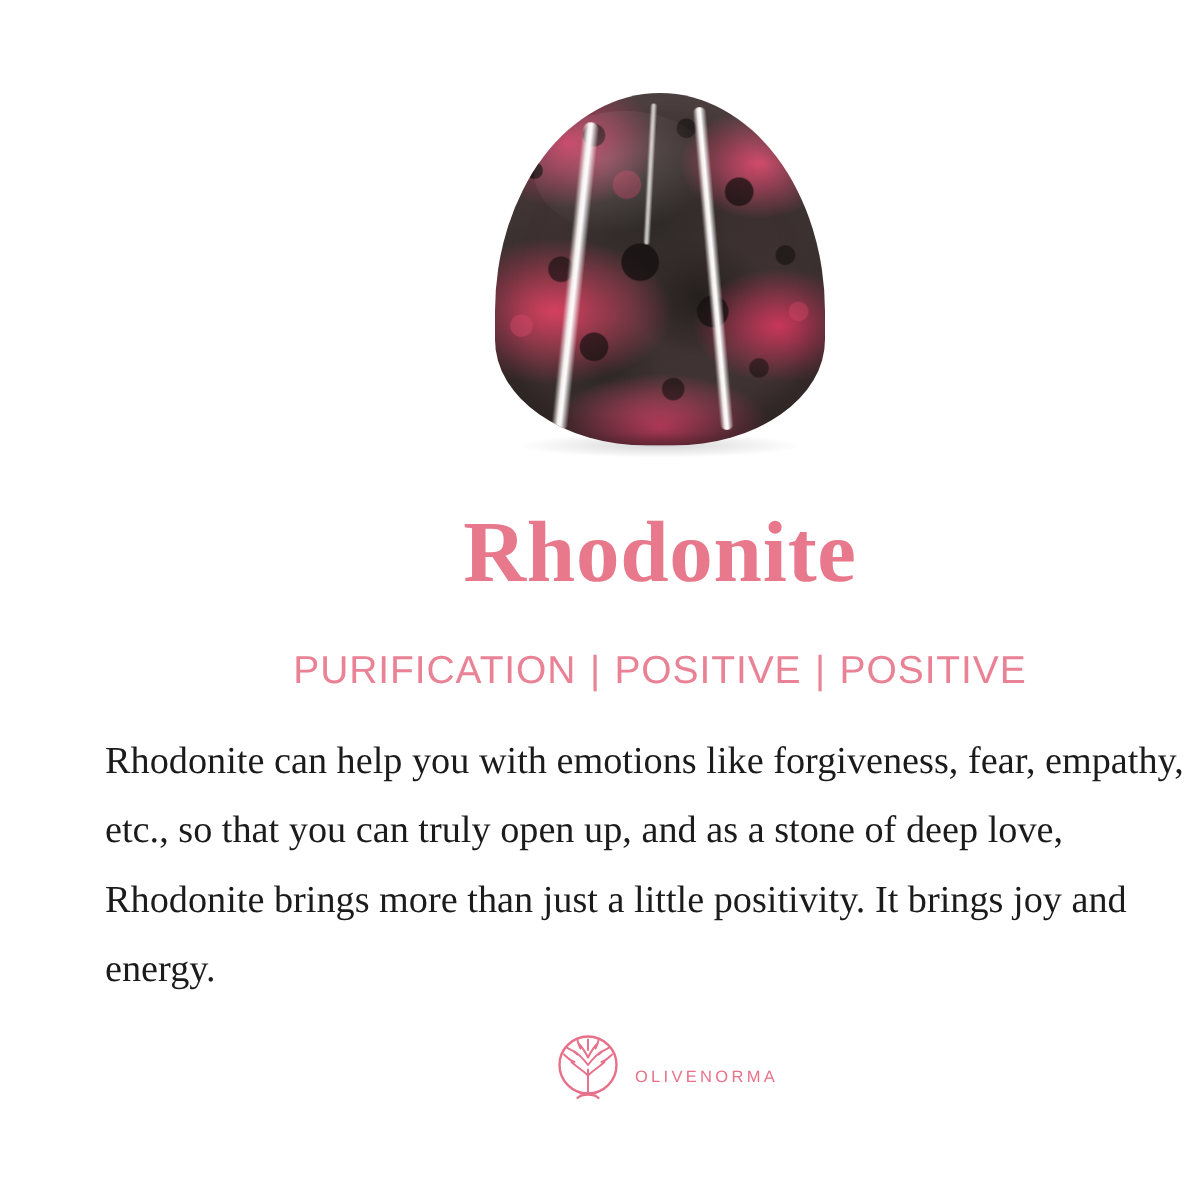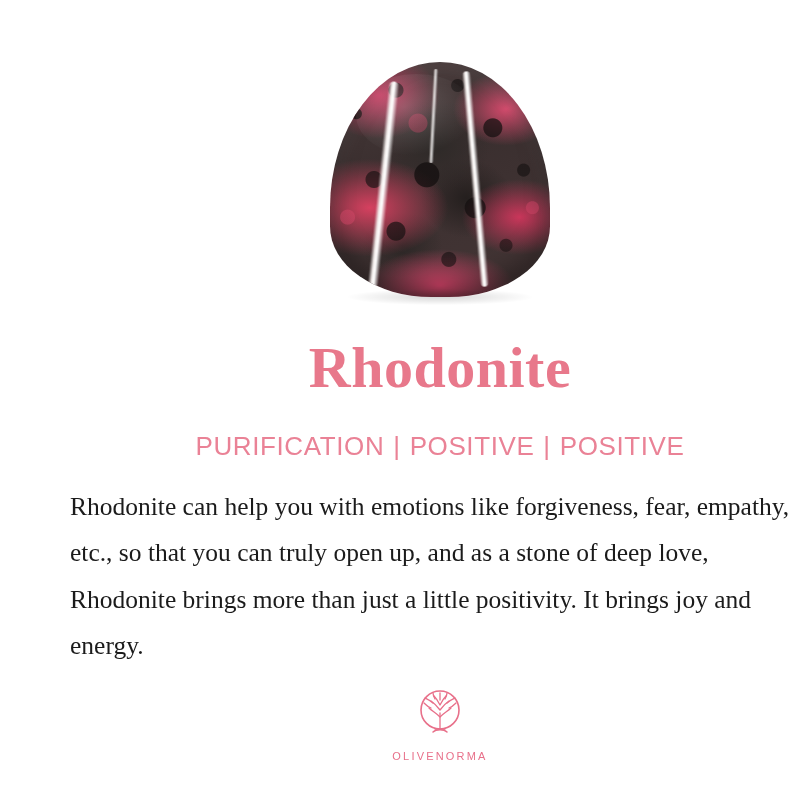--- a/index.html
+++ b/index.html
@@ -138,21 +138,21 @@
     font-family: "Liberation Serif", serif;
     font-size: 25.5px;
     line-height: 1.82;
     color: #1b1b1b;
   }
 
   
   .logo {
     margin-top: 16px;
     display: flex;
-    flex-direction: column;
+    flex-direction: row;
     align-items: center;
     justify-content: flex-end;
   }
   .logo svg { display: block; }
   .brand {
     margin-top: 2px;
     font-family: "Liberation Sans", sans-serif;
     font-size: 11px;
     letter-spacing: 2.2px;
     color: #e8708a;

